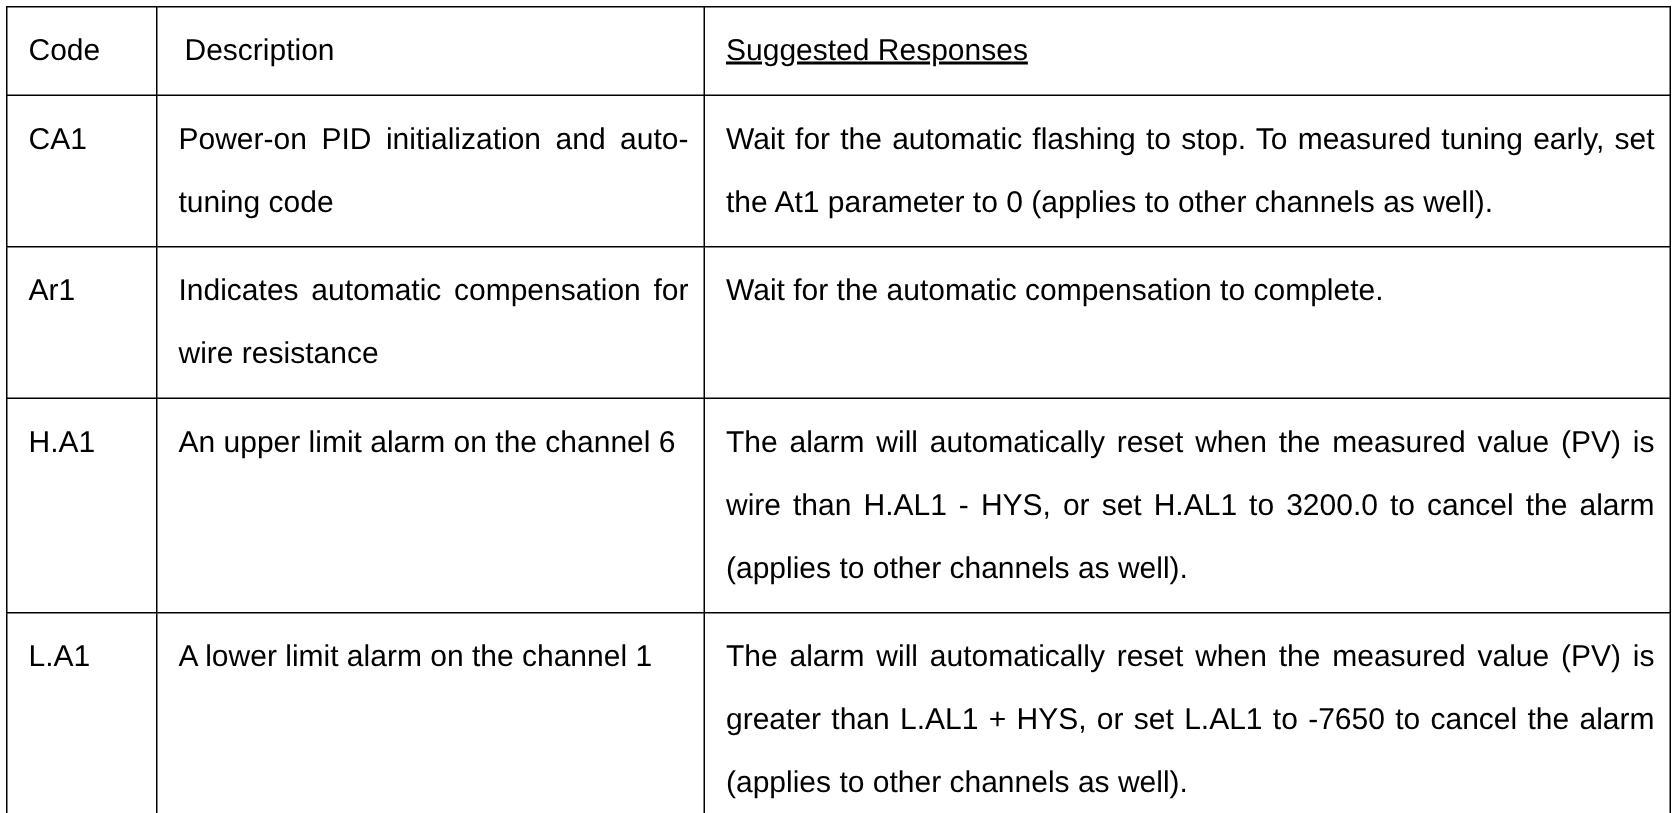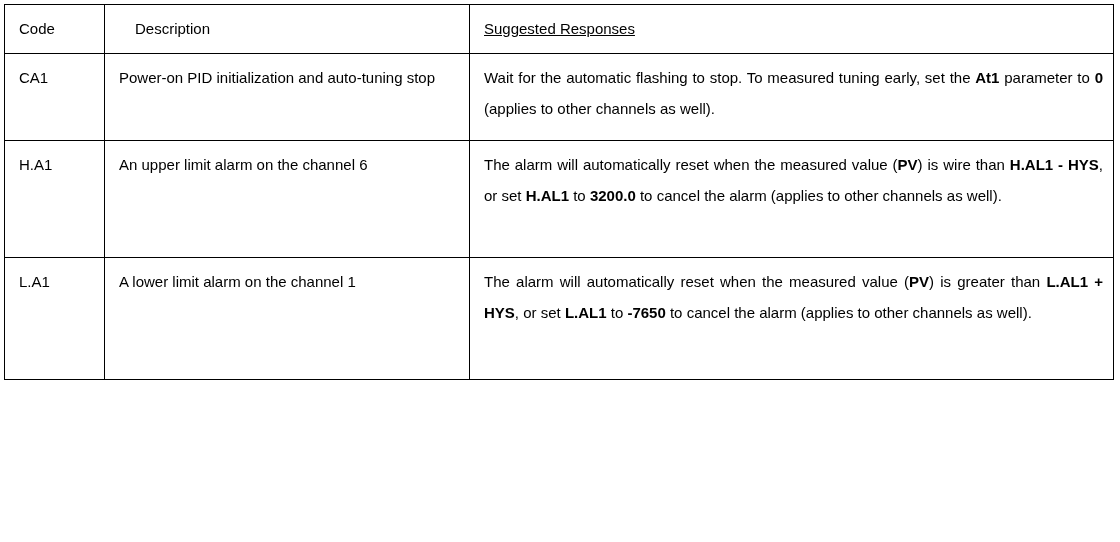--- a/index.html
+++ b/index.html
@@ -27,40 +27,40 @@
     width: 1109px;
     border-collapse: collapse;
     table-layout: fixed;
     background: #ffffff;
   }
   table.code-table td,
   table.code-table th {
     border: 1px solid #000000;
     vertical-align: top;
     padding: 8px 10px 8px 14px;
-    font-size: 15px;
+    font-size: 20px;
     line-height: 2.1;
     font-weight: normal;
     text-align: left;
   }
   
   col.col-code { width: 100px; }
   col.col-desc { width: 365px; }
   col.col-resp { width: 644px; }
 
   
   thead th {
     font-weight: bold;
     font-size: 15px;
     line-height: 1.5;
     padding-top: 8px;
     padding-bottom: 8px;
   }
   thead th.h-code { padding-left: 14px; }
-  thead th.h-desc { padding-left: 30px; }
+  thead th.h-desc { padding-left: 18px; }
   thead th.h-resp { padding-left: 14px; text-decoration: underline; }
 
   
   td.cell-code {
     font-weight: bold;
     font-size: 15px;
     line-height: 2.1;
     padding-left: 14px;
     white-space: nowrap;
   }
@@ -70,21 +70,21 @@
   }
   td.cell-resp {
     padding-left: 14px;
     padding-right: 18px;
   }
   
   .justify {
     text-align: justify;
     text-align-last: left;
   }
-  b, strong { font-weight: bold; }
+  b, strong { font-weight: normal; }
 
   
   tr.row-h1 td { height: 70px; margin-left: 18px; }
   tr.row-h2 td { height: 66px; }
   tr.row-h3 td { height: 100px; }
   tr.row-h4 td { height: 105px; }
   tr.row-h5 td { height: 64px; }
 </style>
 </head>
 <body>
@@ -100,24 +100,33 @@
       <tr>
         <th class="h-code">Code</th>
         <th class="h-desc">Description</th>
         <th class="h-resp">Suggested Responses</th>
       </tr>
     </thead>
     <tbody>
       <tr class="row-h1">
         <td class="cell-code">CA1</td>
         <td class="cell-desc">
-            <div class="justify">Power-on PID initialization and auto-tuning stop</div>
+            <div class="justify">Power-on PID initialization and auto-tuning code</div>
           </td>
         <td class="cell-resp">
             <div class="justify"><span>Wait for the automatic flashing to stop. To measured tuning early, set the </span><b>At1</b><span> parameter to </span><b>0</b><span> (applies to other channels as well).</span></div>
+          </td>
+      </tr>
+      <tr class="row-h2">
+        <td class="cell-code">Ar1</td>
+        <td class="cell-desc">
+            <div class="justify"> Indicates automatic compensation for wire resistance</div>
+          </td>
+        <td class="cell-resp">
+            <div><span>Wait for the automatic compensation to complete.</span></div>
           </td>
       </tr>
       <tr class="row-h3">
         <td class="cell-code">H.A1</td>
         <td class="cell-desc">
             <div>An upper limit alarm on the channel 6</div>
           </td>
         <td class="cell-resp">
             <div class="justify"><span>The alarm will automatically reset when the measured value (</span><b>PV</b><span>) is wire than </span><b>H.AL1 - HYS</b><span>, or set </span><b>H.AL1</b><span> to </span><b>3200.0</b><span> to cancel the alarm (applies to other channels as well).</span></div>
           </td>

